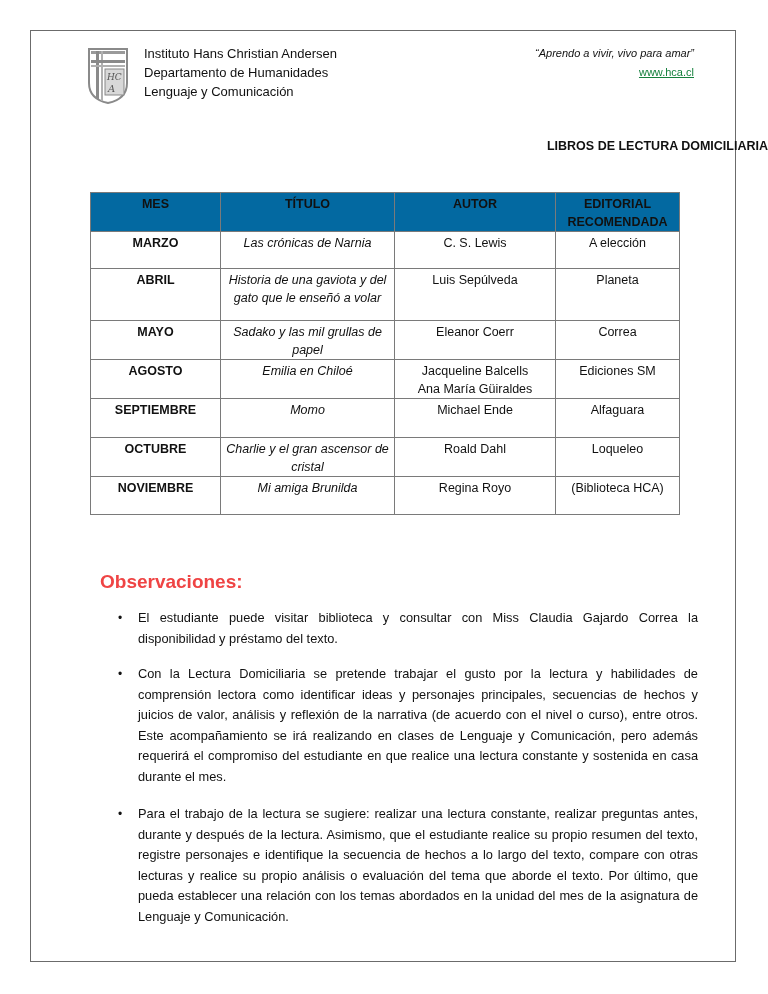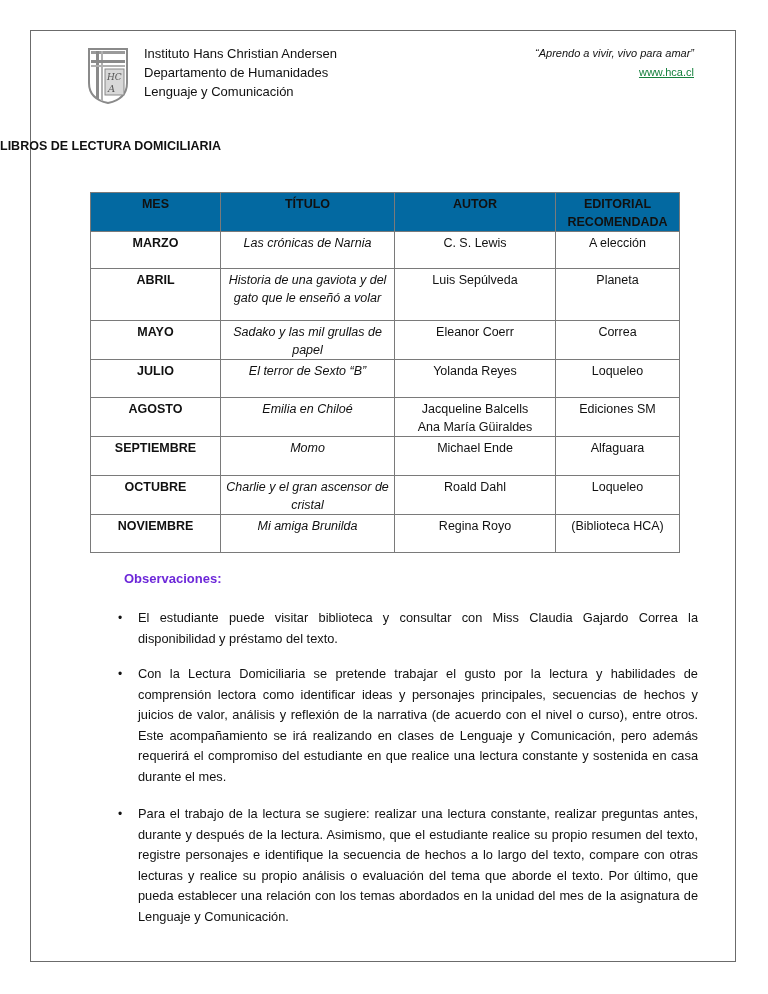--- a/index.html
+++ b/index.html
@@ -60,21 +60,21 @@
       text-decoration: underline;
       white-space: nowrap;
       cursor: pointer;
     }
     
     .doc-title {
       position: absolute;
       left: 0;
       width: 768px;
       top: 137px;
-      text-align: left;
+      text-align: right;
       font-weight: bold;
       font-size: 12.5px;
       line-height: 18px;
       color: #111;
     }
     
     .reading-table {
       position: absolute;
       left: 90px;
       top: 192px;
@@ -100,23 +100,22 @@
     .col-mes { width: 130px; }
     .col-titulo { width: 174px; }
     .col-autor { width: 161px; }
     .col-editorial { width: 124px; }
     
     .obs-title {
       position: absolute;
       left: 100px;
       top: 571px;
       font-weight: bold;
-      font-size: 13px;
-      color: #6d28d9;
-      margin-left: 24px;
+      font-size: 19px;
+      color: #ef4444;
     }
     .obs-list {
       position: absolute;
       left: 118px;
       width: 580px;
       margin: 0;
       padding: 0;
       list-style: none;
       font-size: 12.8px;
       line-height: 20.6px;
@@ -202,26 +201,20 @@
       <td class="titulo">Historia de una gaviota y del gato que le enseñó a volar</td>
       <td>Luis Sepúlveda</td>
       <td>Planeta</td>
     </tr>
     <tr style="height:37px">
       <td class="mes">MAYO</td>
       <td class="titulo">Sadako y las mil grullas de papel</td>
       <td>Eleanor Coerr</td>
       <td>Correa</td>
     </tr>
-    <tr style="height:38px">
-      <td class="mes">JULIO</td>
-      <td class="titulo">El terror de Sexto “B”</td>
-      <td>Yolanda Reyes</td>
-      <td>Loqueleo</td>
-    </tr>
     <tr style="height:39px">
       <td class="mes">AGOSTO</td>
       <td class="titulo">Emilia en Chiloé</td>
       <td>
         <div>Jacqueline Balcells</div>
         <div>Ana María Güiraldes</div>
       </td>
       <td>Ediciones SM</td>
     </tr>
     <tr style="height:39px">

